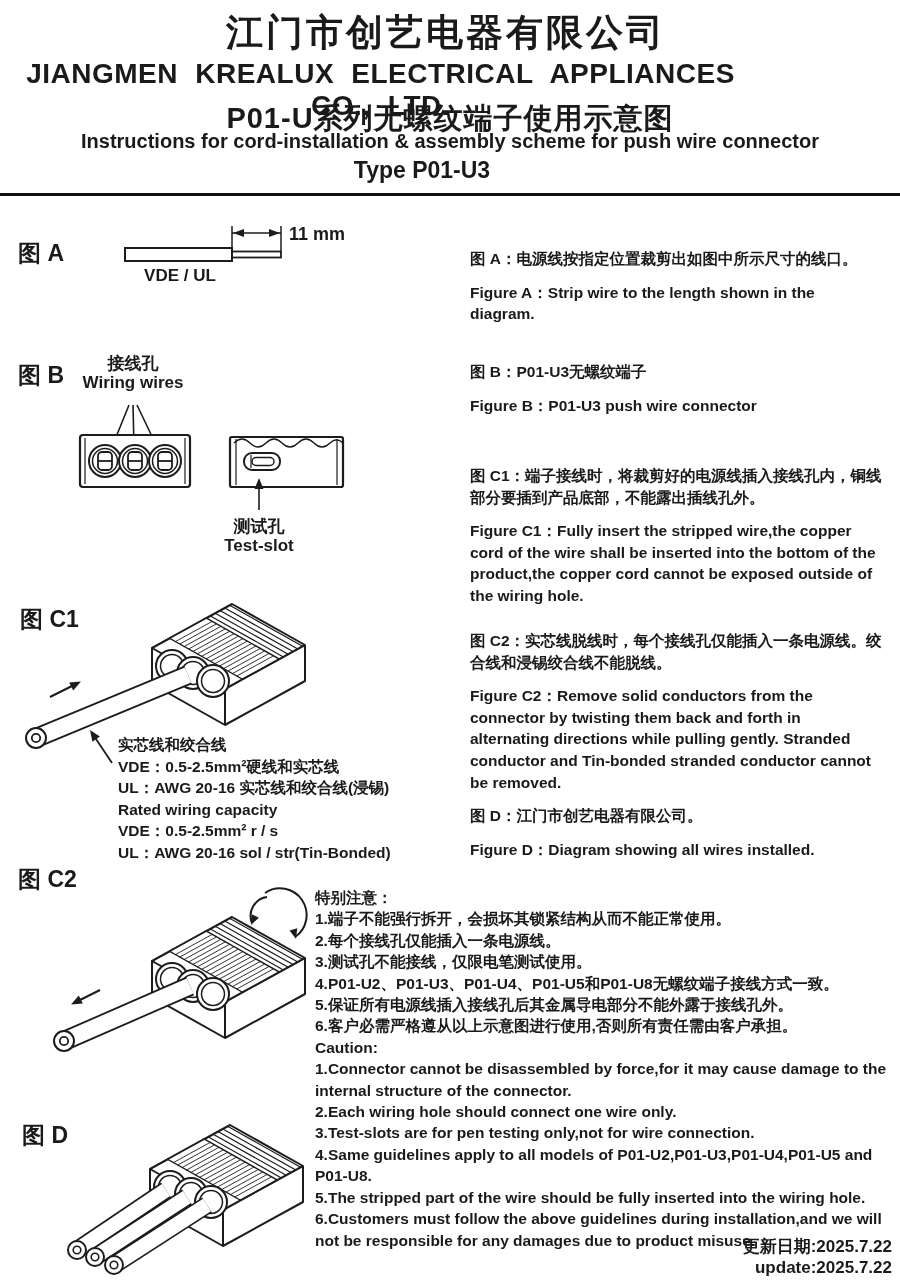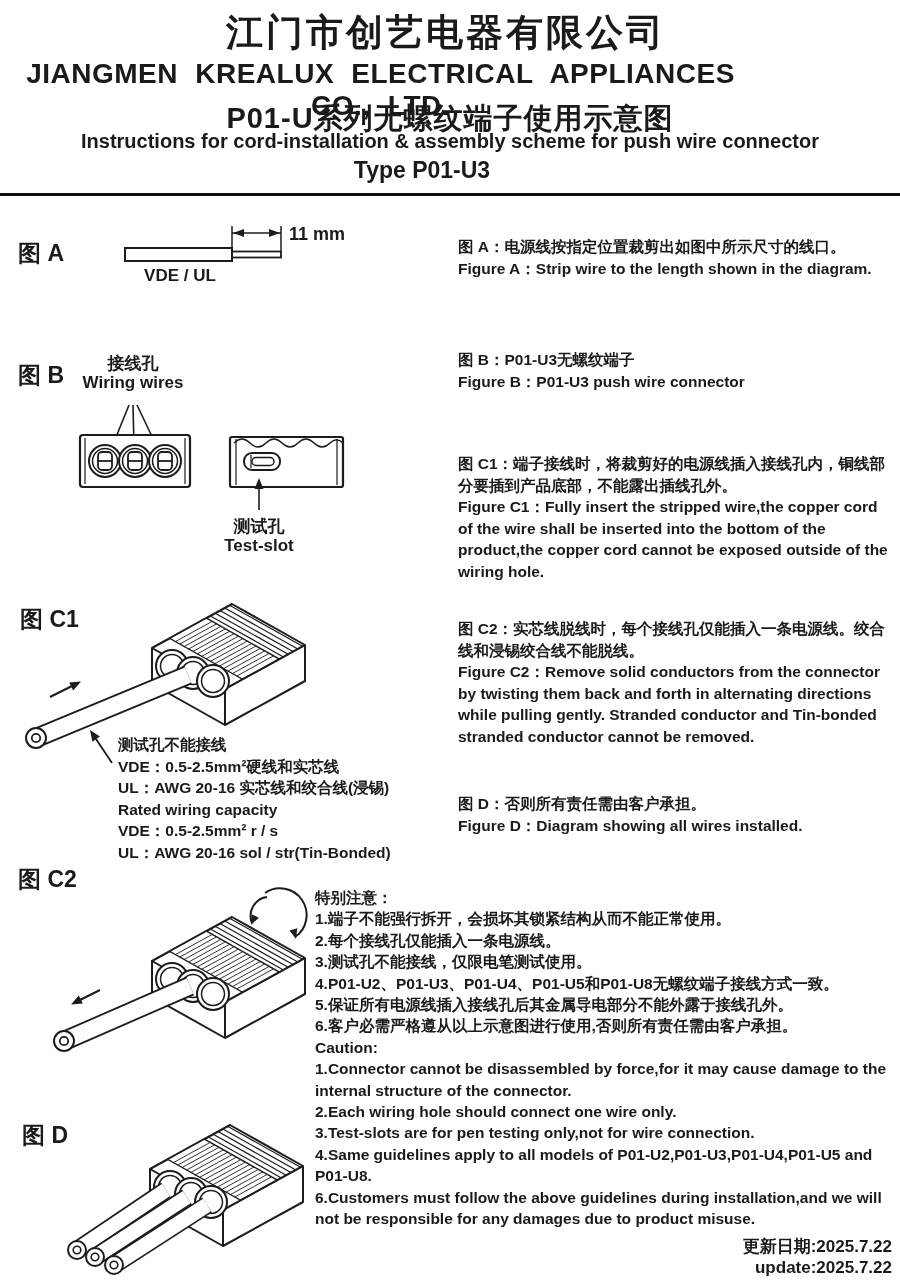--- a/index.html
+++ b/index.html
@@ -10,21 +10,21 @@
   .nowrap{white-space:nowrap;}
   .h-cn{left:0;width:892px;top:8px;font-size:37px;letter-spacing:3px;}
   .h-en{left:0;width:761px;top:58px;font-size:28px;word-spacing:9px;letter-spacing:.5px;}
   .h-series{left:0;width:900px;top:99px;font-size:29px;letter-spacing:1px;}
   .h-sub{left:0;width:900px;top:130px;font-size:20px;}
   .h-type{left:0;width:844px;top:157px;font-size:23px;}
   .divider{left:0;top:193px;width:900px;height:3px;background:#111;}
   .figlabel{font-size:23px;}
   .ann{font-size:17px;}
   .desc{font-size:15.5px;line-height:21.6px;}
-  .desc div{margin:0;}
+  .desc div{margin:12px;}
   .cap{font-size:15.5px;line-height:21.6px;}
   .notice{font-size:15.5px;line-height:21.4px;}
   .footer{font-size:17px;line-height:21px;text-align:right;}
   svg.fig{position:absolute;overflow:visible;}
   .ln{stroke:#1c1c1c;fill:none;}
   .ah{fill:#1c1c1c;stroke:none;}
 </style>
 </head>
 <body>
 
@@ -143,21 +143,21 @@
     <g>
       <line class="ln" stroke-width="2" x1="50" y1="107" x2="78" y2="93"></line>
       <polygon class="ah" points="0,0 -11,-4.5 -11,4.5" transform="translate(81,91.5) rotate(-27)"></polygon>
     </g>
     <g>
       <line class="ln" stroke-width="1.8" x1="112" y1="173" x2="92" y2="143"></line>
       <polygon class="ah" points="0,0 -11,-4.5 -11,4.5" transform="translate(90,140) rotate(-124)"></polygon>
     </g>
   </svg>
   <div class="abs cap nowrap" style="left:118px;top:734px">
-    <div>测试孔不能接线</div>
+    <div>实芯线和绞合线</div>
     <div>VDE：0.5-2.5mm²硬线和实芯线</div>
     <div>UL：AWG 20-16 实芯线和绞合线(浸锡)</div>
     <div>Rated wiring capacity</div>
     <div>VDE：0.5-2.5mm² r / s</div>
     <div>UL：AWG 20-16 sol / str(Tin-Bonded)</div>
   </div>
 
   <div class="abs figlabel" style="left:18px;top:864px">图 C2</div>
   <svg class="fig" style="left:0;top:880px" width="380" height="215" xmlns:xlink="http://www.w3.org/1999/xlink">
     <use href="#conn-iso" xlink:href="#conn-iso" x="142" y="-14"></use>
@@ -208,37 +208,38 @@
   </div>
   <div class="abs desc" style="left:458px;top:453px;width:437px">
     <div>图 C1：端子接线时，将裁剪好的电源线插入接线孔内，铜线部分要插到产品底部，不能露出插线孔外。</div>
     <div>Figure C1：Fully insert the stripped wire,the copper cord of the wire shall be inserted into the bottom of the product,the copper cord cannot be exposed outside of the wiring hole.</div>
   </div>
   <div class="abs desc" style="left:458px;top:618px;width:437px">
     <div>图 C2：实芯线脱线时，每个接线孔仅能插入一条电源线。绞合线和浸锡绞合线不能脱线。</div>
     <div>Figure C2：Remove solid conductors from the connector by twisting them back and forth in alternating directions while pulling gently. Stranded conductor and Tin-bonded stranded conductor cannot be removed.</div>
   </div>
   <div class="abs desc" style="left:458px;top:793px;width:437px">
-    <div>图 D：否则所有责任需由客户承担。</div>
+    <div>图 D：江门市创艺电器有限公司。</div>
     <div>Figure D：Diagram showing all wires installed.</div>
   </div>
 
   <div class="abs notice" style="left:315px;top:887px;width:580px">
     <div>特别注意：</div>
     <div>1.端子不能强行拆开，会损坏其锁紧结构从而不能正常使用。</div>
     <div>2.每个接线孔仅能插入一条电源线。</div>
     <div>3.测试孔不能接线，仅限电笔测试使用。</div>
     <div>4.P01-U2、P01-U3、P01-U4、P01-U5和P01-U8无螺纹端子接线方式一致。</div>
     <div>5.保证所有电源线插入接线孔后其金属导电部分不能外露于接线孔外。</div>
     <div>6.客户必需严格遵从以上示意图进行使用,否则所有责任需由客户承担。</div>
     <div>Caution:</div>
     <div>1.Connector cannot be disassembled by force,for it may cause damage to the internal structure of the connector.</div>
     <div>2.Each wiring hole should connect one wire only.</div>
     <div>3.Test-slots are for pen testing only,not for wire connection.</div>
     <div>4.Same guidelines apply to all models of P01-U2,P01-U3,P01-U4,P01-U5 and P01-U8.</div>
+    <div>5.The stripped part of the wire should be fully inserted into the wiring hole.</div>
     <div>6.Customers must follow the above guidelines during installation,and we will not be responsible for any damages due to product misuse.</div>
   </div>
 
   <div class="abs footer" style="left:600px;top:1236px;width:292px">
     <div>更新日期:2025.7.22</div>
     <div>update:2025.7.22</div>
   </div>
 
 </div>
 

